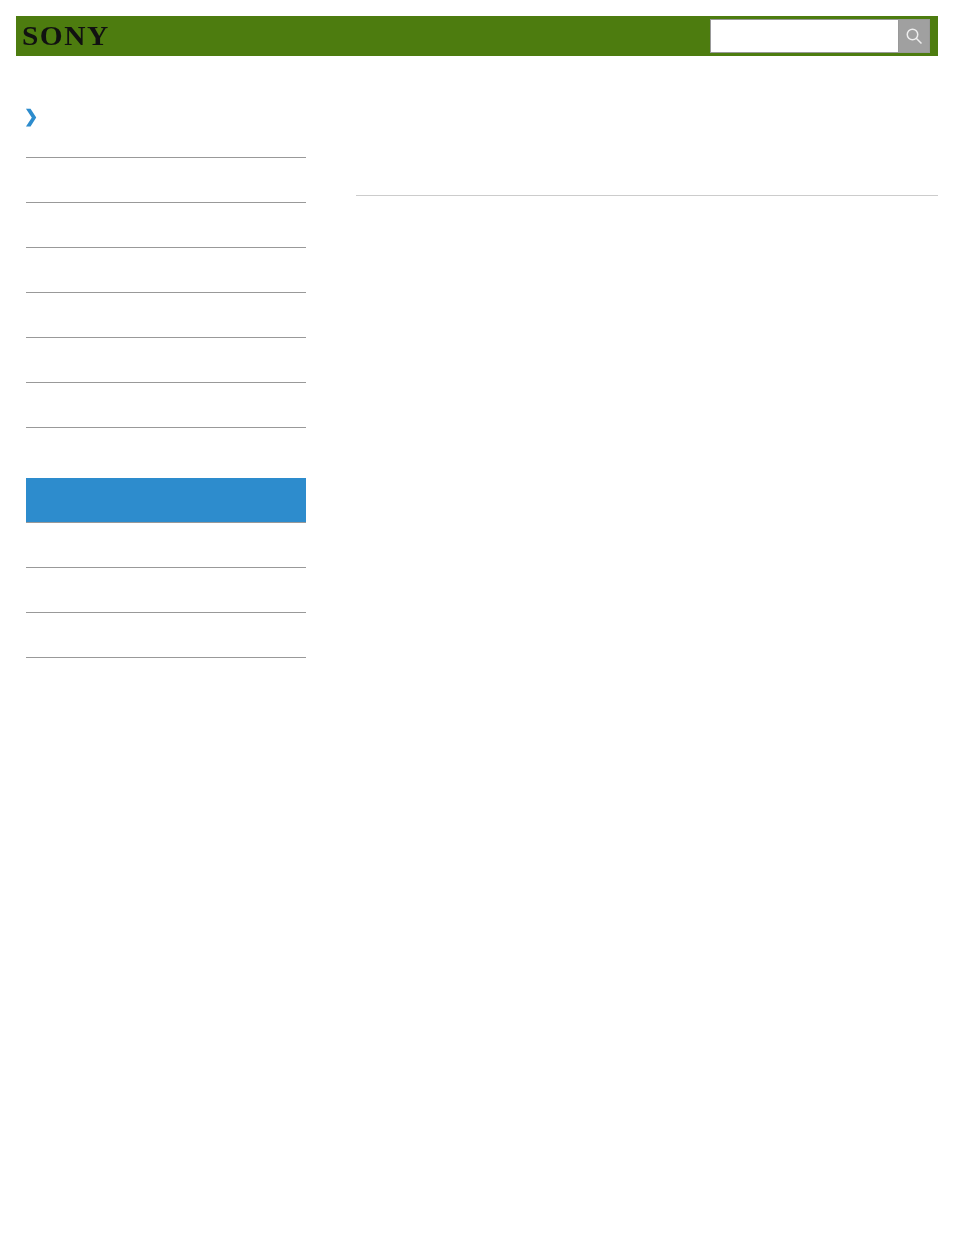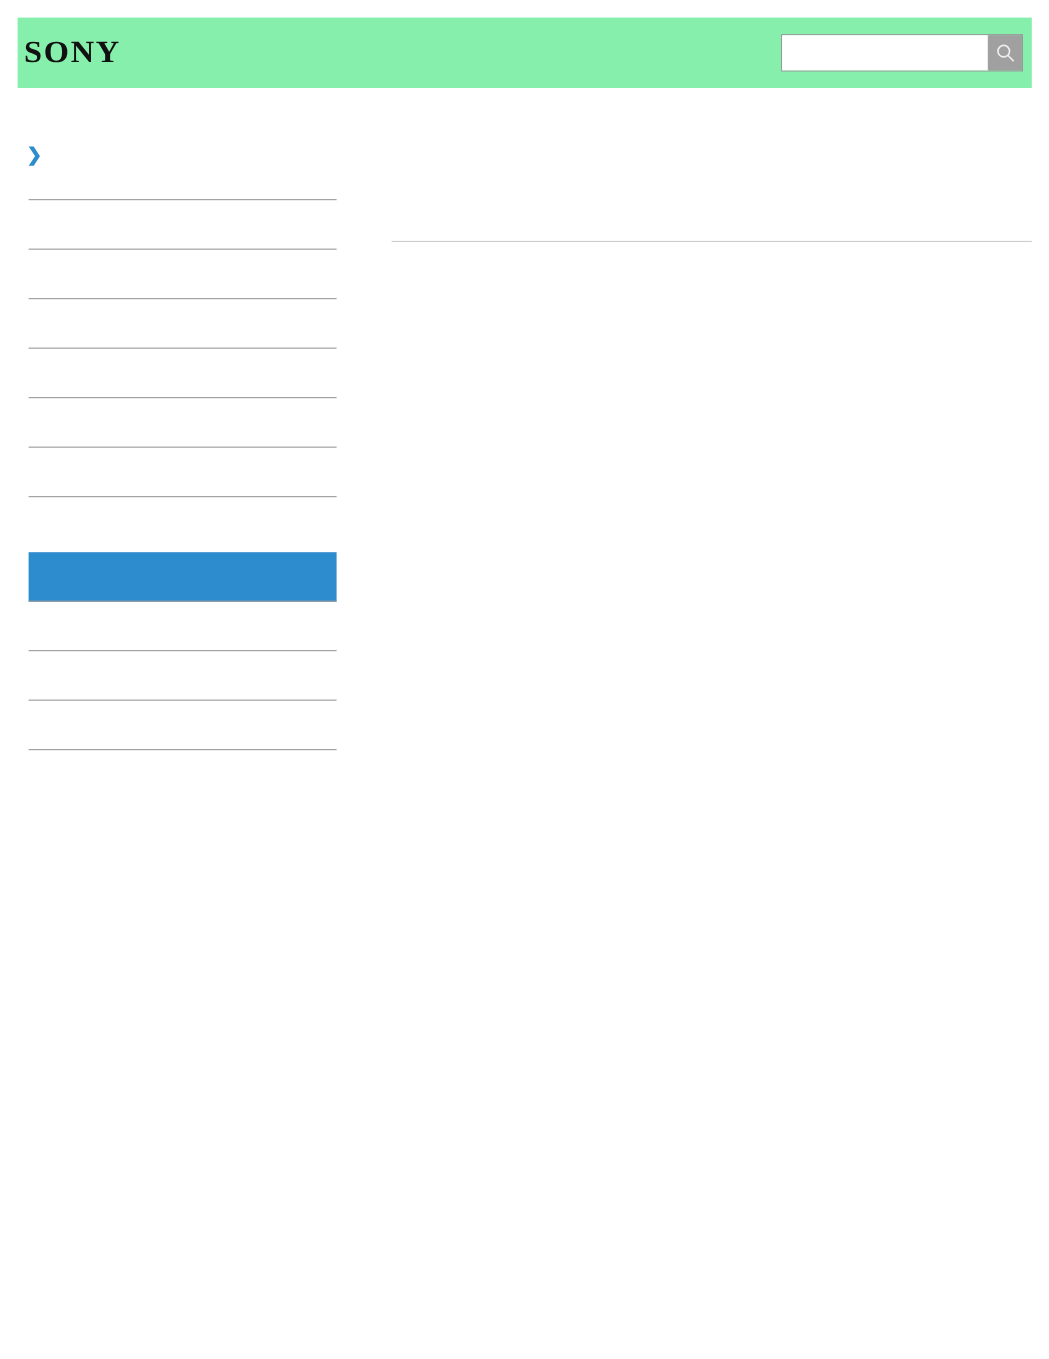--- a/index.html
+++ b/index.html
@@ -1,18 +1,18 @@
 <!DOCTYPE html>
 <html><head>
 <meta charset="utf-8">
 <style>
 *{box-sizing:border-box;margin:0;padding:0}
 body{width:954px;margin:0 auto;font-family:Arial,Helvetica,sans-serif;background:#fff}
 .page{padding:16px 16px 40px}
-.top-bar{height:64px;background:#86efac;display:flex;align-items:center;justify-content:space-between;padding:0 8px}
+.top-bar{height:40px;background:#4d7c0f;display:flex;align-items:center;justify-content:space-between;padding:0 8px}
 .logo{font-family:"Times New Roman",serif;font-size:28px;font-weight:900;letter-spacing:1.5px;color:#111;transform:scaleX(1.05)}
 .search-wrap{display:flex;height:34px;border:1px solid #999}
 .search-input{width:188px;border:none;border-right:1px solid #999;padding:0 6px;font-size:14px;background:#fff}
 .search-btn{width:30px;background:#a0a0a0;border:none;display:flex;align-items:center;justify-content:center;cursor:pointer}
 .search-btn svg{width:18px;height:18px;fill:none;stroke:#eee;stroke-width:2}
 .breadcrumb{display:flex;align-items:center;gap:4px;margin:50px 0 0 8px;font-size:12px}
 .chev{color:#2d8ccd;font-size:17px;font-weight:bold}
 .content{display:flex;margin-top:30px}
 .sidebar{width:280px;flex:none;margin-right:50px;margin-left:10px}
 .sidebar-top-rule{border-top:1px solid #999}

